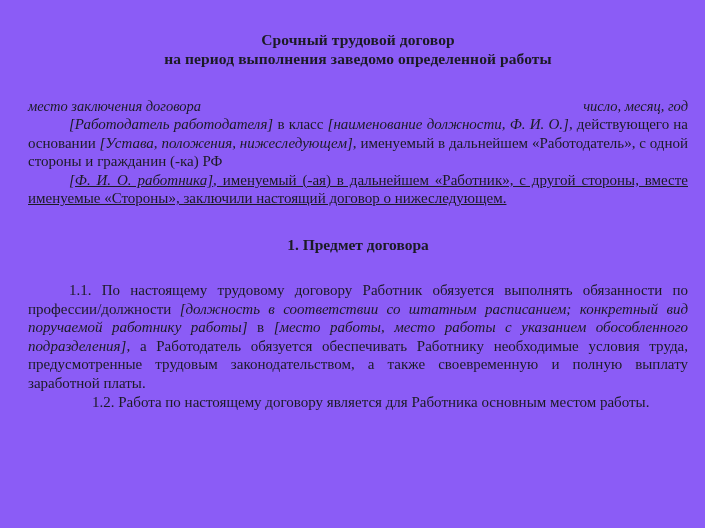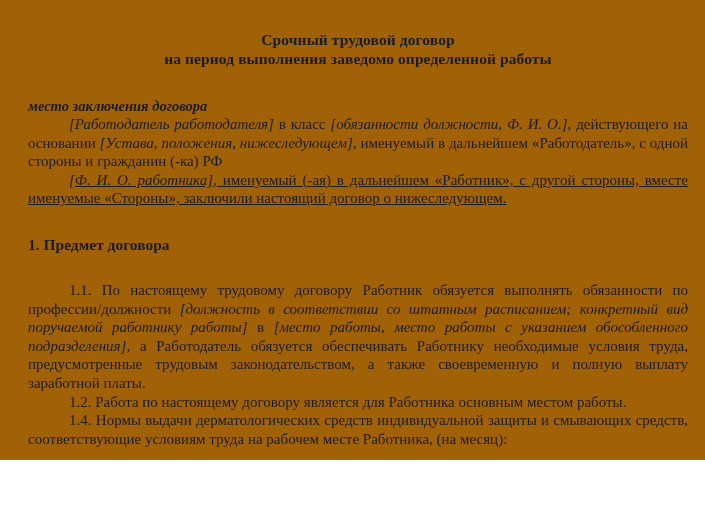--- a/index.html
+++ b/index.html
@@ -12,24 +12,24 @@
     width: 705px;
     height: 528px;
     overflow: hidden;
     font-family: "Liberation Serif", "DejaVu Serif", serif;
     color: #1b1b24;
     -webkit-font-smoothing: antialiased;
   }
   .page {
     position: relative;
     width: 705px;
-    height: 460px;
+    height: 528px;
     box-sizing: border-box;
     padding: 0 17px 0 28px;
-    background: #a16207;
+    background: #8b5cf6;
   }
   .doc-title {
     text-align: center;
     font-weight: bold;
     font-size: 15.5px;
     line-height: 19px;
     margin: 0;
     padding-top: 30px;
     letter-spacing: 0.1px;
   }
@@ -38,79 +38,80 @@
     text-align: center;
   }
   .place-date-row {
     display: flex;
     justify-content: space-between;
     align-items: baseline;
     margin-top: 29px;
     font-style: italic;
     font-size: 14.5px;
     line-height: 18px;
-    font-weight: bold;
   }
   .place-date-row .left  { text-align: left; }
   .place-date-row .right { text-align: right; padding-right: 0; }
 
   p.body-par {
     margin: 0;
     font-size: 15px;
     line-height: 18.6px;
     text-align: justify;
     text-indent: 41px;
     text-justify: inter-word;
   }
   .p-parties-1 { margin-top: 26px; }
   .p-parties-2 { margin-top: 0px; text-decoration: underline; }
 
   .section-heading {
+    text-align: center;
     font-weight: bold;
     font-size: 15.5px;
     line-height: 19px;
     margin: 0;
     padding-top: 27px;
   }
 
   .clause-block {
     padding-top: 27px;
   }
   .clause-block p.body-par + p.body-par {
     margin-top: 0;
+    margin-left: 23px;
   }
 
   i, .it {
     font-style: italic;
   }
 </style>
 </head>
 <body>
 
 <div class="page">
 
   <h1 class="doc-title">
     <span class="line1">Срочный трудовой договор</span>
     <span class="line2">на период выполнения заведомо определенной работы</span>
   </h1>
 
   <div class="place-date-row">
     <span class="left it">место заключения договора</span>
+    <span class="right it">число, месяц, год</span>
   </div>
 
-  <p class="body-par p-parties-1"><i>[Работодатель работодателя]</i><span> в класс </span><i>[обязанности должности, Ф. И. О.]</i><span>, действующего на основании </span><i>[Устава, положения, нижеследующем]</i><span>, именуемый в дальнейшем «Работодатель», с одной стороны и гражданин (-ка) РФ</span></p>
+  <p class="body-par p-parties-1"><i>[Работодатель работодателя]</i><span> в класс </span><i>[наименование должности, Ф. И. О.]</i><span>, действующего на основании </span><i>[Устава, положения, нижеследующем]</i><span>, именуемый в дальнейшем «Работодатель», с одной стороны и гражданин (-ка) РФ</span></p>
 
   <p class="body-par p-parties-2"><i>[Ф. И. О. работника]</i><span>, именуемый (-ая) в дальнейшем «Работник», с другой стороны, вместе именуемые «Стороны», заключили настоящий договор о нижеследующем.</span></p>
 
   <h2 class="section-heading">1. Предмет договора</h2>
 
   <div class="clause-block">
 
     <p class="body-par"><span>1.1. По настоящему трудовому договору Работник обязуется выполнять обязанности по профессии/должности </span><i>[должность в соответствии со штатным расписанием; конкретный вид поручаемой работнику работы]</i><span> в </span><i>[место работы, место работы с указанием обособленного подразделения]</i><span>, а Работодатель обязуется обеспечивать Работнику необходимые условия труда, предусмотренные трудовым законодательством, а также своевременную и полную выплату заработной платы.</span></p>
 
     <p class="body-par">1.2. Работа по настоящему договору является для Работника основным местом работы.</p>
 
 
-    <p class="body-par">1.4. Нормы выдачи дерматологических средств индивидуальной защиты и смывающих средств, соответствующие условиям труда на рабочем месте Работника, (на месяц):</p>
 
   </div>
 
 </div>
 
 </body></html>

